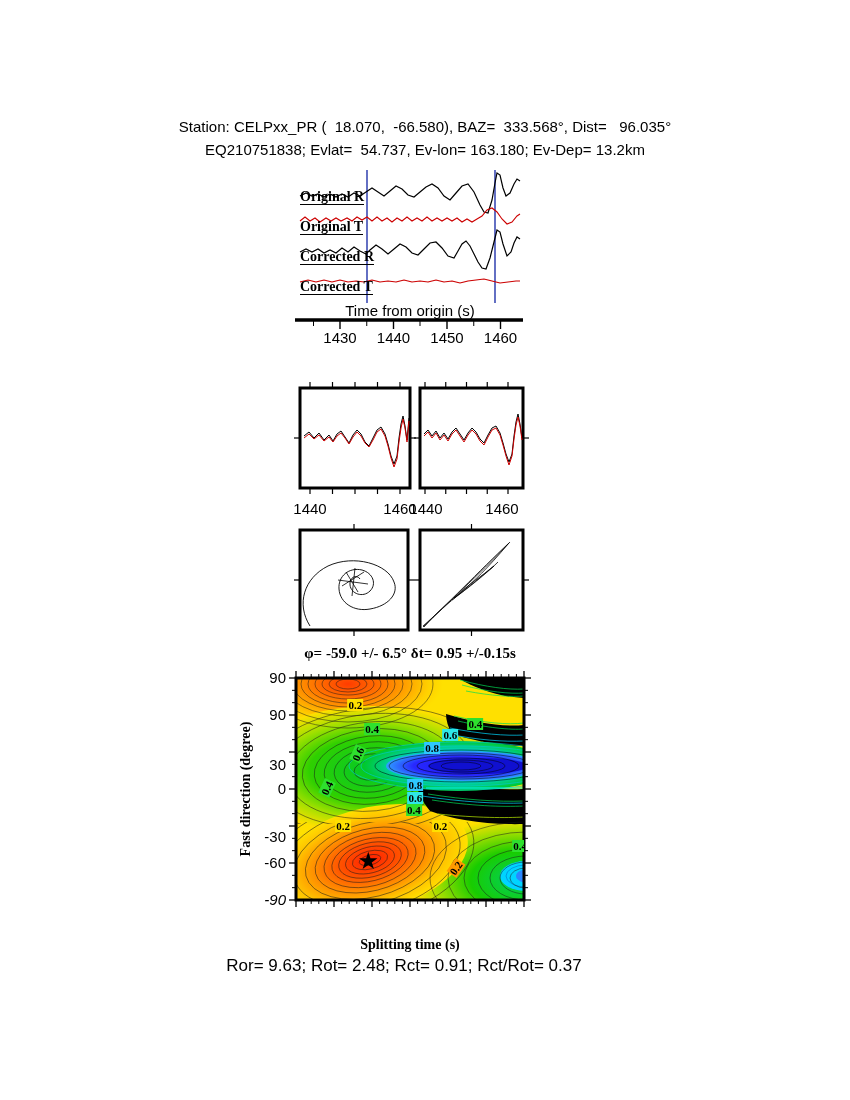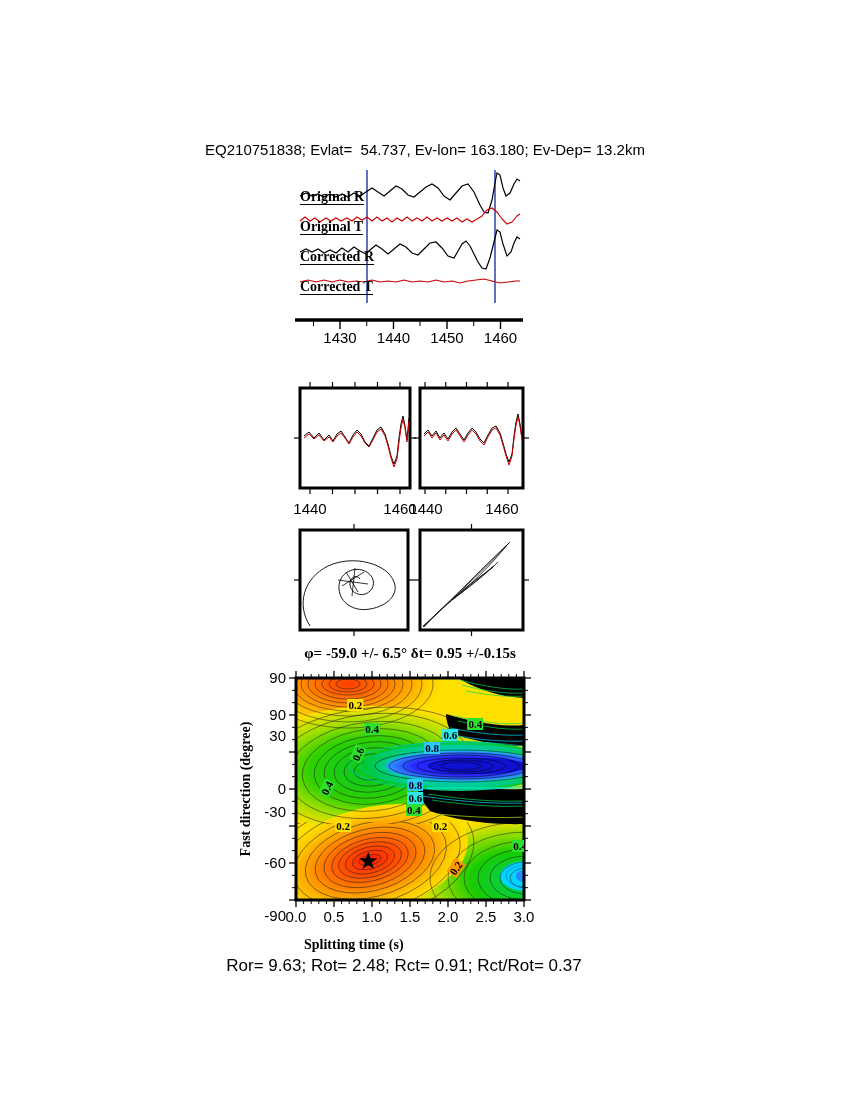--- a/index.html
+++ b/index.html
@@ -9,38 +9,39 @@
   .hdr{position:absolute;left:0;width:850px;text-align:center;font:15px "Liberation Sans",sans-serif;white-space:pre;}
   .trace-label{position:absolute;left:5px;font:bold 14px "Liberation Serif",serif;
                border-bottom:1.5px solid #000;padding-bottom:0;line-height:15px;margin-top:18px;}
   .phase{position:absolute;left:295px;top:164px;width:230px;text-align:center;
          font:bold 15px "Liberation Sans",sans-serif;}
   .axlabel{position:absolute;font:15px "Liberation Sans",sans-serif;}
   .tickrow{position:absolute;height:18px;}
   .tickrow span{position:absolute;transform:translateX(-50%);font:15px "Liberation Sans",sans-serif;white-space:nowrap;}
   .ctitle{position:absolute;left:286px;top:645px;width:248px;text-align:center;
           font:bold 15px "Liberation Serif",serif;white-space:pre;}
-  .cxlabel{position:absolute;left:304px;top:937px;width:248px;
+  .cxlabel{position:absolute;left:286px;top:937px;width:248px;text-align:center;
            font:bold 14px "Liberation Serif",serif;}
   .cylabel{position:absolute;left:136px;top:780px;width:222px;height:18px;text-align:center;
            font:bold 14px "Liberation Serif",serif;transform:rotate(-90deg);}
   .ytick{position:absolute;right:0;height:18px;line-height:18px;font:15px "Liberation Sans",sans-serif;}
   .overlay{position:absolute;left:296px;top:678px;width:228px;height:222px;overflow:hidden;}
   .clabel{position:absolute;font:bold 11px "Liberation Serif",serif;line-height:12px;
           padding:0 1px;color:#000;white-space:nowrap;}
   .star{position:absolute;font-size:24px;line-height:24px;color:#000;transform:translate(-50%,-54%);}
   .footer{position:absolute;left:0;top:956px;width:808px;text-align:center;
           font:17px "Liberation Sans",sans-serif;}
   svg{display:block;}
 </style>
 </head>
 <body>
 
 <div class="page">
 
+  <div class="hdr" style="top:118px;">Station: CELPxx_PR (  18.070,  -66.580), BAZ=  333.568°, Dist=   96.035°</div>
   <div class="hdr" style="top:141px;">EQ210751838; Evlat=  54.737, Ev-lon= 163.180; Ev-Dep= 13.2km</div>
 
   <div class="abs" style="left:295px;top:163px;width:230px;height:170px;">
     <svg width="230" height="170" viewBox="0 0 230 170">
       <line class="win-marker" x1="72" y1="7" x2="72" y2="140" stroke="#2233aa" stroke-width="1.4"></line>
       <line class="win-marker" x1="200" y1="7" x2="200" y2="140" stroke="#2233aa" stroke-width="1.4"></line>
       <polyline id="trace-0" fill="none" stroke="#000000" stroke-width="1.2" points="5,33 11,30 17,33 23,31 29,34 35,31 41,34 47,31 53,34 59,30 65,33 71,29 77,25 83,29 89,33 95,28 101,23 107,26 113,32 119,34 125,29 131,24 137,21 143,25 149,33 155,37 161,30 167,23 173,21 179,29 185,42 189,49 193,50 197,37 200,20 202,10 205,12 208,25 211,33 215,30 219,21 222,16 225,18"></polyline>
       <polyline id="trace-1" fill="none" stroke="#cc0000" stroke-width="1.1" points="5,58 10,54 15,58 20,55 25,59 31,55 36,58 41,55 46,58 52,55 57,58 62,54 67,57 72,54 77,58 82,54 87,58 92,55 97,59 102,55 107,58 112,54 117,58 122,55 127,58 132,54 137,58 142,55 147,58 152,55 157,58 162,55 167,59 172,56 177,59 182,56 187,53 192,47 197,45 202,49 207,56 212,61 217,59 222,53 225,51"></polyline>
       <polyline id="trace-2" fill="none" stroke="#000000" stroke-width="1.2" points="5,89 11,86 17,89 23,86 29,90 35,87 41,90 47,85 53,89 59,84 65,88 71,91 75,87 81,82 87,86 93,91 99,86 105,81 111,84 117,90 123,92 129,86 135,80 141,79 147,85 153,93 159,95 163,88 167,81 171,78 175,83 179,91 183,99 187,105 191,106 195,95 199,79 202,67 205,69 208,81 212,93 216,89 219,80 222,74 225,76"></polyline>
       <polyline id="trace-3" fill="none" stroke="#cc0000" stroke-width="1.2" points="5,119 13,117 21,119 29,117 37,119 45,117 53,119 61,118 69,119 77,117 85,119 93,118 101,119 109,117 117,119 125,118 133,119 141,117 149,119 157,118 165,120 173,118 181,117 189,116 197,118 205,120 213,119 221,118 225,118"></polyline>
@@ -58,20 +59,21 @@
     </svg>
     <div id="trace-labels" style="position:absolute;left:0;top:8px;width:230px;height:120px;pointer-events:none;">
         <div class="trace-label" style="top: 0px;">Original R</div>
         <div class="trace-label" style="top: 30px;">Original T</div>
         <div class="trace-label" style="top: 60px;">Corrected R</div>
         <div class="trace-label" style="top: 90px; text-align: center;">Corrected T</div>
       </div>
   </div>
 
 
+  <div class="axlabel" style="left:295px;top:302px;width:230px;text-align:center;">Time from origin (s)</div>
 
   <div class="tickrow" id="time-ticks" style="left:295px;top:329px;width:230px;">
       <span style="left: 45px;">1430</span>
       <span style="left: 98.5px;">1440</span>
       <span style="left: 152px;">1450</span>
       <span style="left: 205.5px;">1460</span>
     </div>
 
   <div class="abs" style="left:294px;top:382px;">
     <svg width="122" height="112" viewBox="0 0 122 112">
@@ -441,31 +443,22 @@
       <div class="clabel" style="left: 117.8px; top: 131.967px; background: rgb(46, 224, 46); transform: translate(-50%, -50%) rotate(0deg);">0.4</div>
       <div class="clabel" style="left: 144.4px; top: 148px; background: rgb(255, 224, 0); transform: translate(-50%, -50%) rotate(0deg);">0.2</div>
       <div class="clabel" style="left: 159.6px; top: 189.933px; background: rgb(255, 153, 0); transform: translate(-50%, -50%) rotate(-55deg);">0.2</div>
       <div class="clabel" style="left: 224.2px; top: 167.733px; background: rgb(46, 224, 46); transform: translate(-50%, -50%) rotate(0deg);">0.4</div>
       <div class="star" style="left: 72.2px; top: 183.767px;">★</div>
     </div>
 
   <div class="abs" style="left:236px;top:678px;width:50px;height:230px;" id="cy-ticks">
       <div class="ytick" style="top: -9px;">90</div>
       <div class="ytick" style="top: 28px;">90</div>
-      <div class="ytick" style="top: 49px;">30</div>
+      <div class="ytick" style="top: 78px;">30</div>
       <div class="ytick" style="top: 102px;">0</div>
-      <div class="ytick" style="top: 125px;">-30</div>
+      <div class="ytick" style="top: 150px;">-30</div>
       <div class="ytick" style="top: 176px;">-60</div>
-      <div class="ytick" style="top: 229px;">-90</div>
-    </div>
-  <div class="tickrow" id="cx-ticks" style="left:296px;top:908px;width:230px;">
-      <span style="left: 0px;">0.0</span>
-      <span style="left: 38px;">0.5</span>
-      <span style="left: 76px;">1.0</span>
-      <span style="left: 114px;">1.5</span>
-      <span style="left: 152px;">2.0</span>
-      <span style="left: 190px;">2.5</span>
-      <span style="left: 228px;">3.0</span>
+      <div class="ytick" style="top: 213px; font-style: italic;">-90</div>
     </div>
   <div class="cxlabel">Splitting time (s)</div>
 
   <div class="footer">Ror= 9.63; Rot= 2.48; Rct= 0.91; Rct/Rot= 0.37</div>
 </div>
 
 </body></html>

